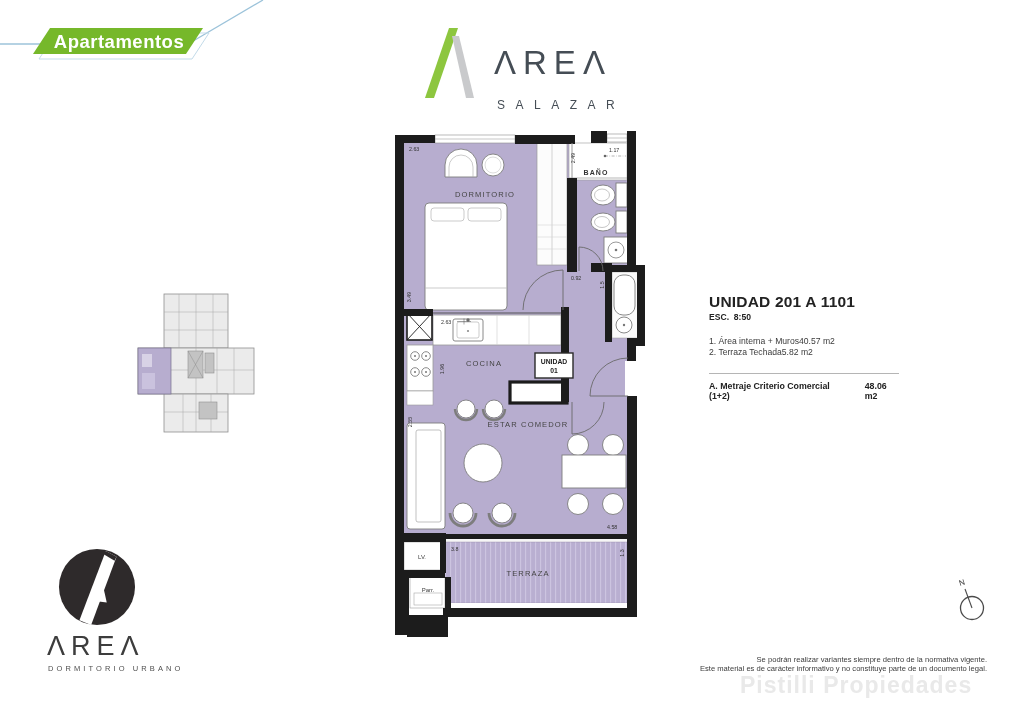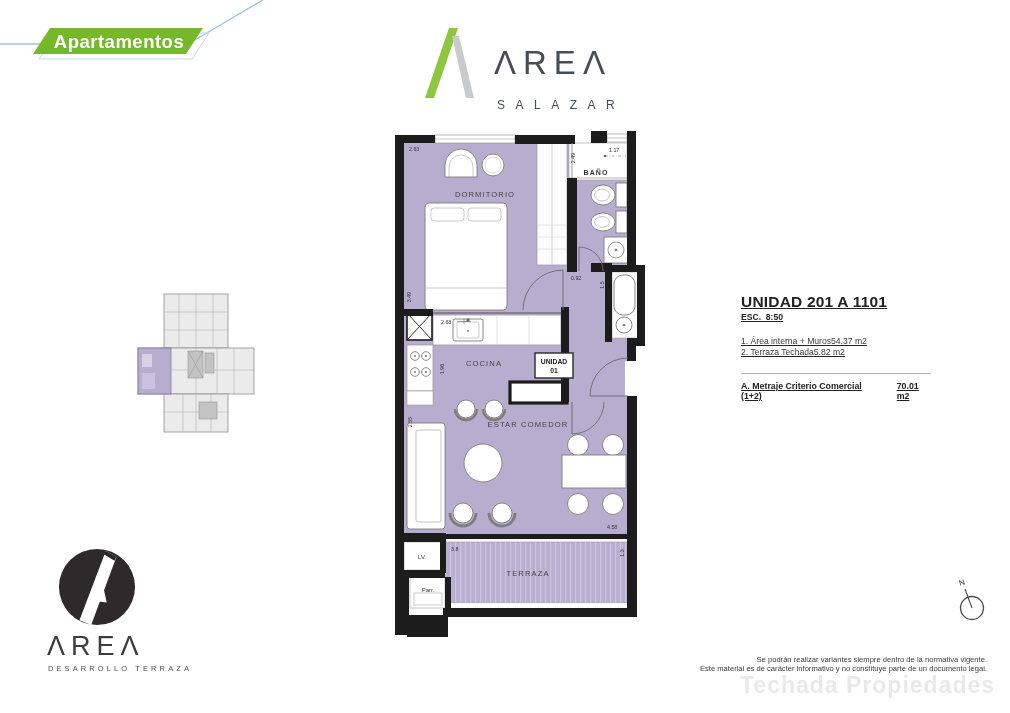--- a/index.html
+++ b/index.html
@@ -23,21 +23,21 @@
   .badge-wrap{left:0;top:0;width:280px;height:62px;}
   .badge-text{font-size:18.5px;font-weight:bold;fill:#ffffff;letter-spacing:0.5px;text-anchor:middle;}
 
   
   .brand{left:413px;top:26px;height:76px;display:flex;align-items:flex-start;}
   .brand-text{margin-left:19px;color:#454d55;}
   .brand-word{font-size:33px;letter-spacing:7px;line-height:33px;margin-top:20px;}
   .brand-sub{font-size:12px;letter-spacing:10.5px;margin-top:19px;padding-left:3px;}
 
   
-  .info{left:741px;top:293px;width:190px;color:#222;text-decoration:underline;}
+  .info{left:709px;top:293px;width:190px;color:#222;}
   .info-title{font-size:15.5px;font-weight:bold;letter-spacing:0.2px;}
   .info-scale{font-size:8.6px;font-weight:bold;margin-top:1px;white-space:pre;}
   .info-items{margin-top:14px;font-size:8.6px;color:#3b3b3b;}
   .info-row{display:flex;justify-content:flex-start;line-height:11px;}
   .info-div{border-top:1px solid #b5b5b5;margin-top:15px;}
   .info-total{display:flex;justify-content:space-between;font-size:8.8px;font-weight:bold;margin-top:7px;gap:23px;}
 
   
   .devlogo{left:45px;top:548px;width:170px;}
   .devlogo .mark{margin-left:13px;}
@@ -310,49 +310,49 @@
     <text x="229" y="428" class="dim" transform="rotate(-90 229 428)" text-anchor="middle">1.3</text>
   </g>
 </svg>
 
 <div class="abs info">
   <div class="info-title">UNIDAD 201 A 1101</div>
   <div class="info-scale">ESC.  8:50</div>
   <div class="info-items">
     <div class="info-row">
       <span>1. Área interna + Muros</span>
-      <span>54.37 m2</span>
+      <span>40.57 m2</span>
     </div>
     <div class="info-row">
       <span>2. Terraza Techada</span>
       <span>5.82 m2</span>
     </div>
   </div>
   <div class="info-div"></div>
   <div class="info-total">
     <span>A. Metraje Criterio Comercial (1+2)</span>
-    <span>70.01 m2</span>
+    <span>48.06 m2</span>
   </div>
 </div>
 
 <div class="abs devlogo">
   <svg class="mark" width="78" height="78" viewBox="0 0 80 80">
     <circle cx="40" cy="40" r="39" fill="#2e2a2b"></circle>
     <polygon points="49,3 60,9 34,79 22,74" fill="#ffffff"></polygon>
     <polygon points="36,54 46,38 50,56" fill="#ffffff"></polygon>
     <polygon points="49,3 60,9 58,13 46,6" fill="#2e2a2b"></polygon>
   </svg>
   <div class="dev-word">ΛREΛ</div>
-  <div class="dev-sub">DESARROLLO TERRAZA</div>
+  <div class="dev-sub">DORMITORIO URBANO</div>
 </div>
 
 <svg class="abs" style="left:945px;top:575px;" width="52" height="48" viewBox="0 0 52 48">
   <circle cx="27" cy="33" r="11.5" fill="none" stroke="#4a4a4a" stroke-width="1.3"></circle>
   <line x1="27" y1="33" x2="20" y2="14" stroke="#4a4a4a" stroke-width="1.1"></line>
   <text x="15" y="11" style="font-size:8px;fill:#3a3a3a;" transform="rotate(-18 15 11)">N</text>
 </svg>
 
 <div class="abs disclaimer">
   <div>Se podrán realizar variantes siempre dentro de la normativa vigente.</div>
   <div>Este material es de carácter informativo y no constituye parte de un documento legal.</div>
 </div>
 
-<div class="abs watermark">Techada Propiedades</div>
+<div class="abs watermark">Pistilli Propiedades</div>
 
 </body></html>

